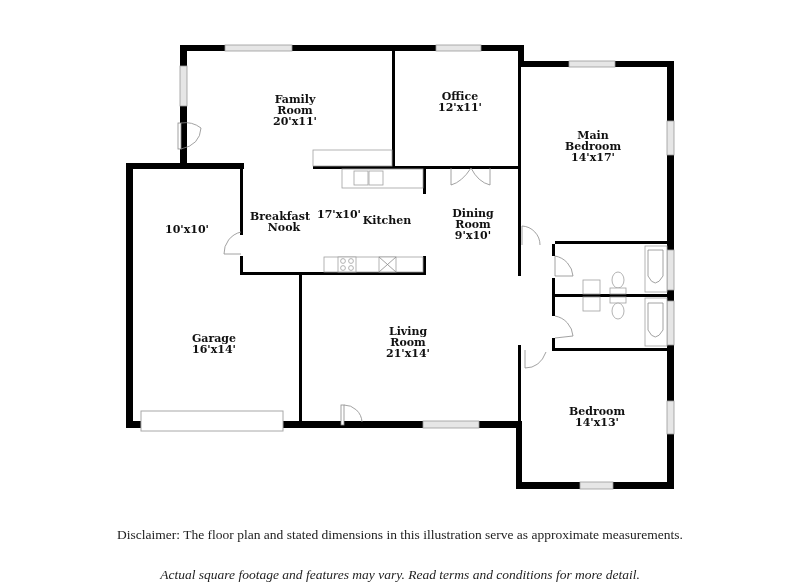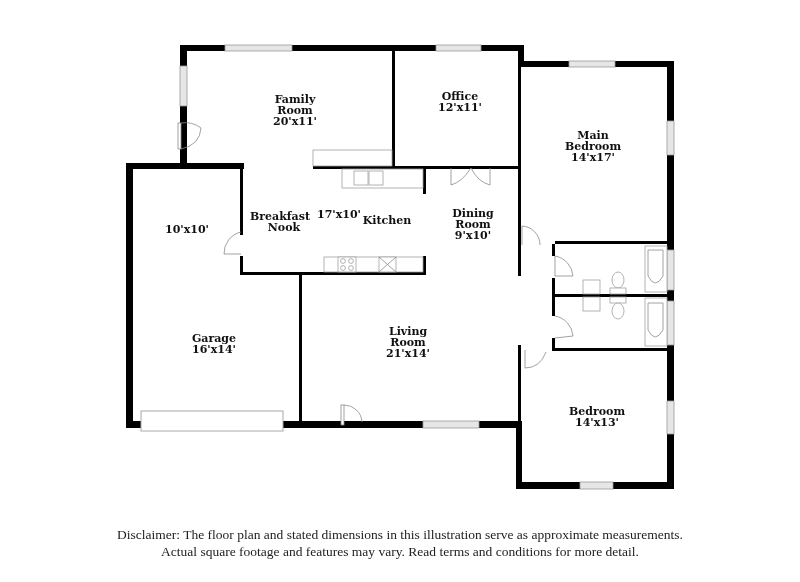--- a/index.html
+++ b/index.html
@@ -179,13 +179,13 @@
     <text class="label" x="408" y="335">Living</text>
     <text class="label" x="408" y="346">Room</text>
     <text class="label" x="408" y="357">21'x14'</text>
 
     <text class="label" x="597" y="415">Bedroom</text>
     <text class="label" x="597" y="426">14'x13'</text>
   </g>
 </svg>
 
 <div class="disclaimer" style="top:526px;">Disclaimer: The floor plan and stated dimensions in this illustration serve as approximate measurements.</div>
-<div class="disclaimer" style="top:543px;">Actual square footage and features may vary. Read terms and conditions for more detail.</div>
+<div class="disclaimer" style="top:566px;font-style:italic;">Actual square footage and features may vary. Read terms and conditions for more detail.</div>
 
 </body></html>

